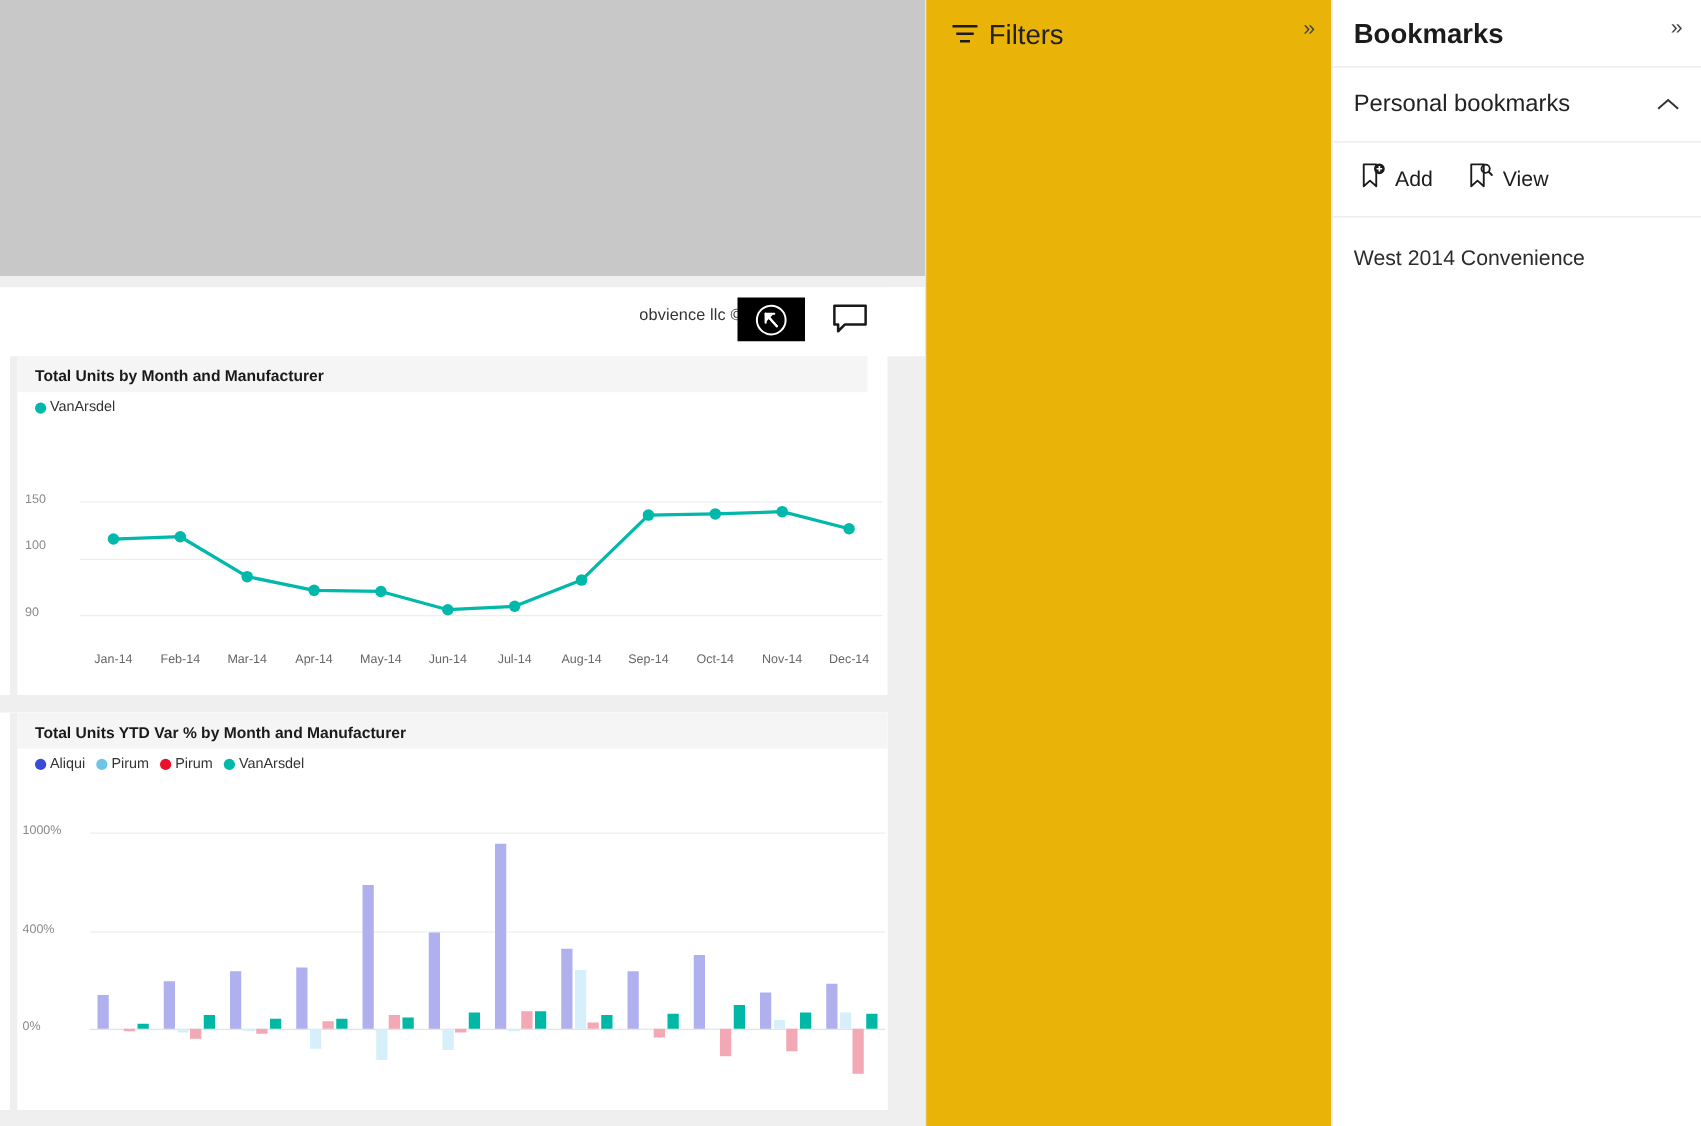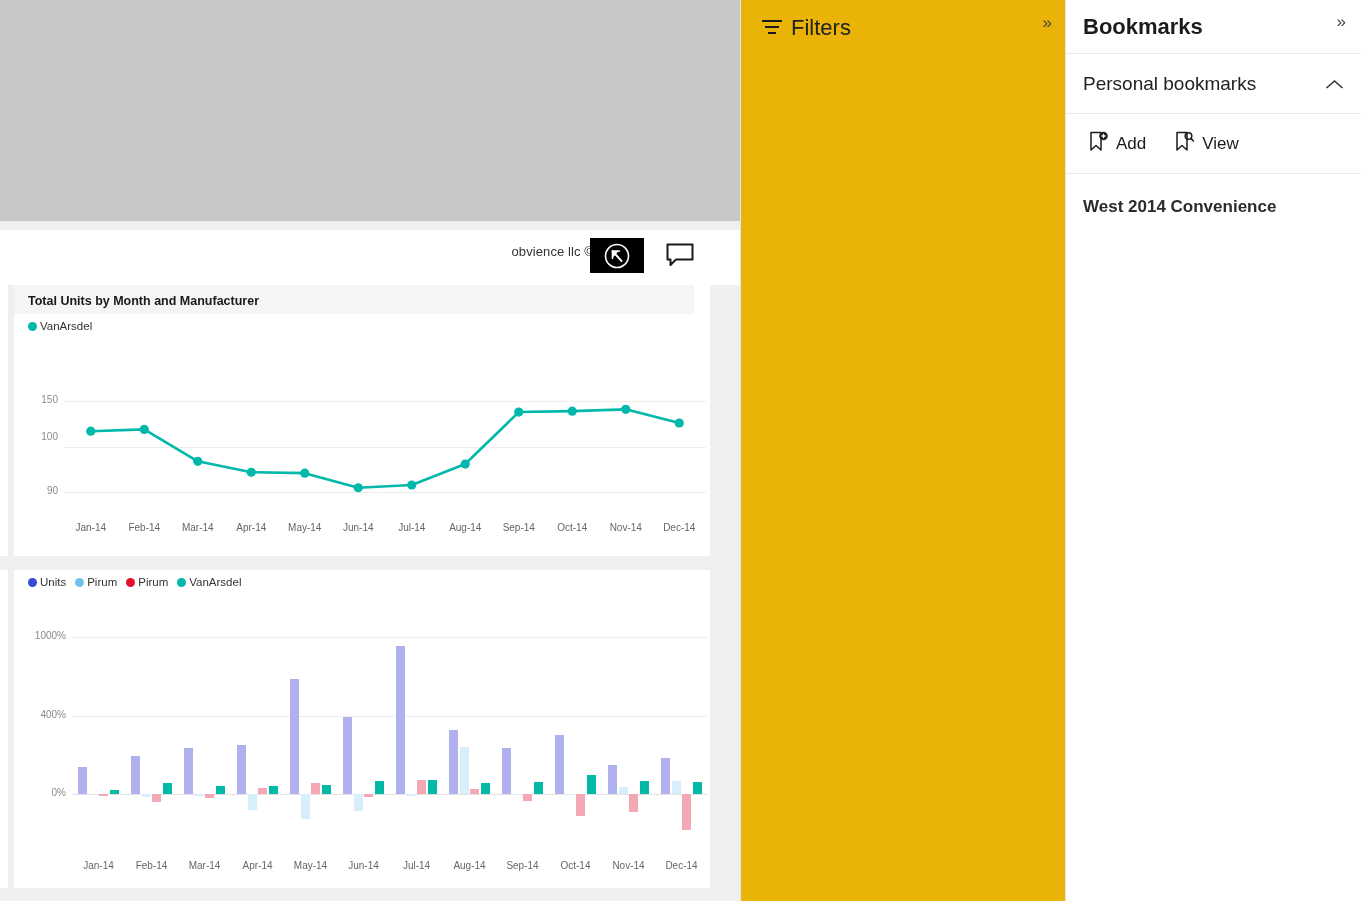--- a/index.html
+++ b/index.html
@@ -51,21 +51,21 @@
   .visual-title {
     font-size: 12.5px; font-weight: bold; color: #1a1a1a;
     padding: 9px 0 6px 14px; background: #f5f5f5;
   }
   .visual-body { position: relative; background: #ffffff; }
 
   .legend { position: absolute; left: 14px; top: 6px; display: flex; gap: 9px; align-items: center; }
   .legend-item { display: flex; align-items: center; gap: 3px; font-size: 11.5px; color: #333; }
   .legend-dot { width: 9px; height: 9px; border-radius: 50%; display: inline-block; }
 
-  .ytick { position: absolute; font-size: 10px; color: #8a8a8a; text-align: right; }
+  .ytick { position: absolute; font-size: 10px; color: #8a8a8a; }
   .gridline { position: absolute; height: 1px; background: #eeeeee; }
   .xtick { position: absolute; font-size: 10px; color: #666; text-align: center; }
   .zeroline { position: absolute; height: 1px; background: #e3e3e3; }
 
   .bar { position: absolute; }
   svg.lineplot { position: absolute; left: 0; top: 0; overflow: visible; }
 
   #chart-gap-strip {
     position: absolute; left: 0; top: 556px; width: 740px; height: 14px; background: #efefef;
   }
@@ -120,21 +120,21 @@
     position: absolute; left: 0; top: 114px; width: 296px; height: 60px;
     display: flex; align-items: center; border-bottom: 1px solid #e9e9e9;
   }
   .bm-action { display: flex; align-items: center; gap: 7px; cursor: pointer; }
   .bm-action span.lbl { font-size: 17px; color: #1b1b1b; }
 
   .bookmark-item {
     position: absolute; left: 0; width: 296px; height: 38px;
     display: flex; align-items: center; cursor: pointer;
   }
-  .bookmark-item .bm-text { font-size: 17px; color: #2b2b2b; margin-left: 17px; font-weight: bold; }
+  .bookmark-item .bm-text { font-size: 17px; color: #2b2b2b; margin-left: 17px; }
   .bookmark-item.selected {
     background: #d0d0d0; border: 3px solid #e8112d; width: 292px; left: 2px;
   }
   .bookmark-item .bm-dots {
     position: absolute; right: 18px; top: 7px; font-size: 16px; color: #333; letter-spacing: 1.5px;
   }
 </style>
 </head>
 <body>
 
@@ -211,26 +211,27 @@
               <circle cx="611.75" cy="95.328" r="4.6" fill="#01b8aa"></circle>
               <circle cx="665.25" cy="109.008" r="4.6" fill="#01b8aa"></circle>
             </svg>
           </div>
       </div>
     </div>
 
     <div id="chart-gap-strip"></div>
 
     <div class="visual-card" style="left:8px; top:570px; width:702px; height:318px;">
+      <div class="visual-title">Total Units YTD Var % by Month and Manufacturer</div>
       <div class="visual-body" style="height:286px;">
 
         <div class="legend">
           <div class="legend-item">
             <span class="legend-dot" style="background:#374bd6"></span>
-            <span>Units</span>
+            <span>Aliqui</span>
           </div>
           <div class="legend-item">
             <span class="legend-dot" style="background:#6ec4e8"></span>
             <span>Pirum</span>
           </div>
           <div class="legend-item">
             <span class="legend-dot" style="background:#e8112d"></span>
             <span>Pirum</span>
           </div>
           <div class="legend-item">

